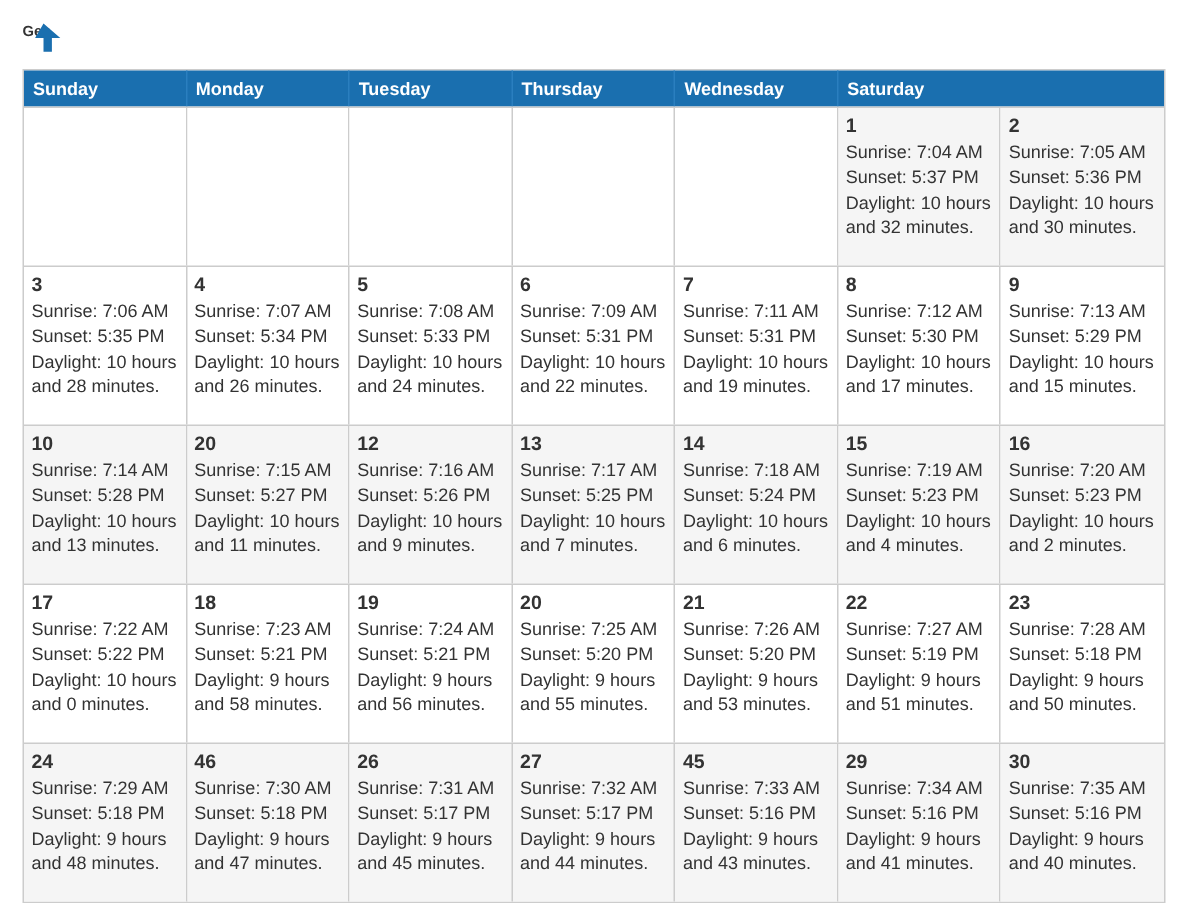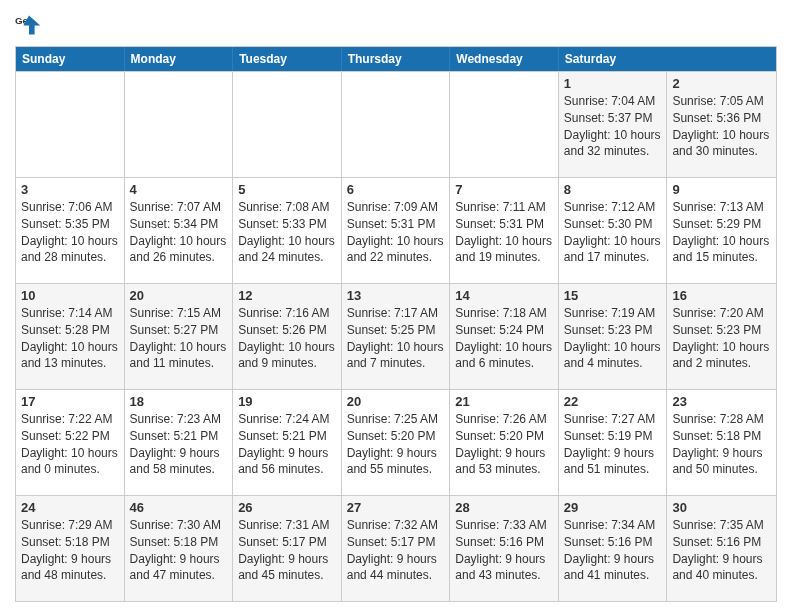--- a/index.html
+++ b/index.html
@@ -184,21 +184,21 @@
           </div>
           <div class="cal-cell shaded">
             <div class="day-num">26</div>
             <div class="day-info">Sunrise: 7:31 AM<br>Sunset: 5:17 PM<br>Daylight: 9 hours<br>and 45 minutes.</div>
           </div>
           <div class="cal-cell shaded">
             <div class="day-num">27</div>
             <div class="day-info">Sunrise: 7:32 AM<br>Sunset: 5:17 PM<br>Daylight: 9 hours<br>and 44 minutes.</div>
           </div>
           <div class="cal-cell shaded">
-            <div class="day-num">28</div>
+            <div class="day-num">45</div>
             <div class="day-info">Sunrise: 7:33 AM<br>Sunset: 5:16 PM<br>Daylight: 9 hours<br>and 43 minutes.</div>
           </div>
           <div class="cal-cell shaded">
             <div class="day-num">29</div>
             <div class="day-info">Sunrise: 7:34 AM<br>Sunset: 5:16 PM<br>Daylight: 9 hours<br>and 41 minutes.</div>
           </div>
           <div class="cal-cell shaded">
             <div class="day-num">30</div>
             <div class="day-info">Sunrise: 7:35 AM<br>Sunset: 5:16 PM<br>Daylight: 9 hours<br>and 40 minutes.</div>
           </div>

